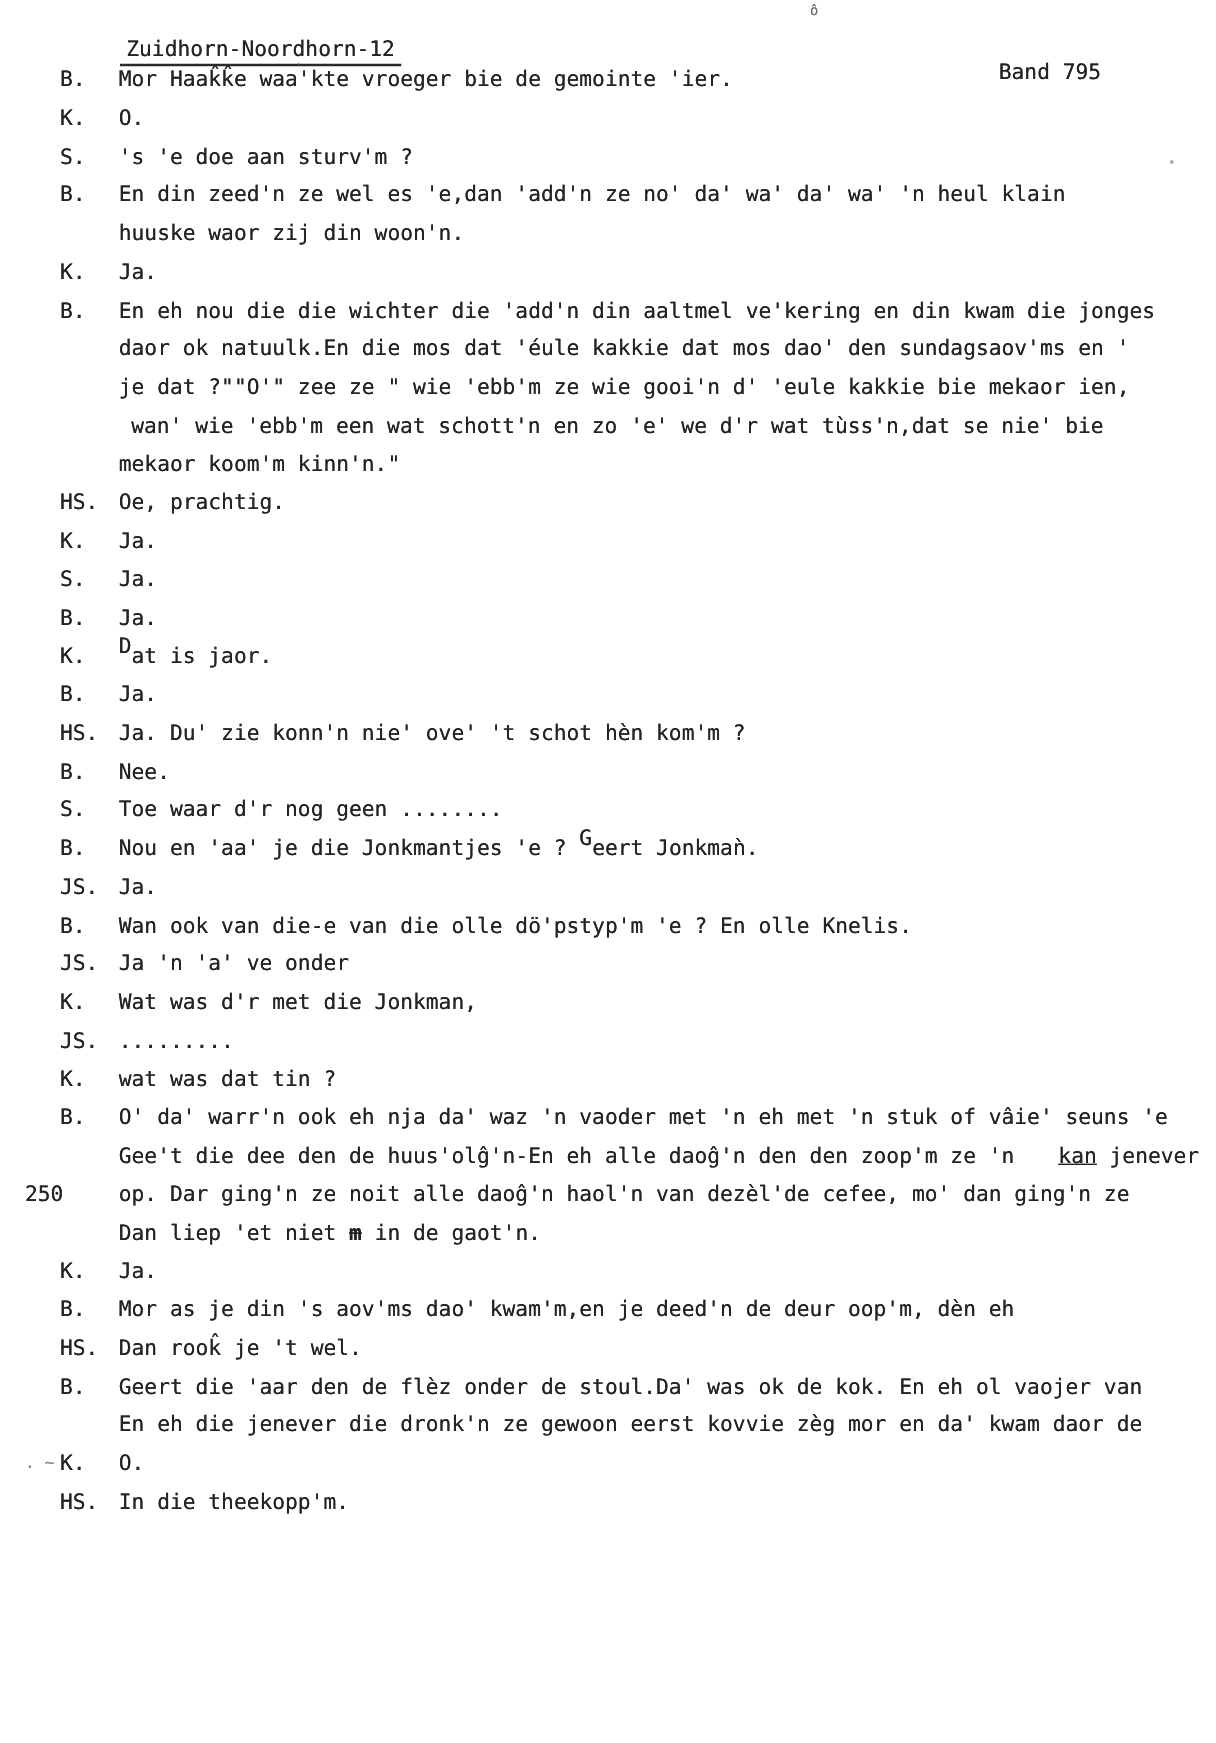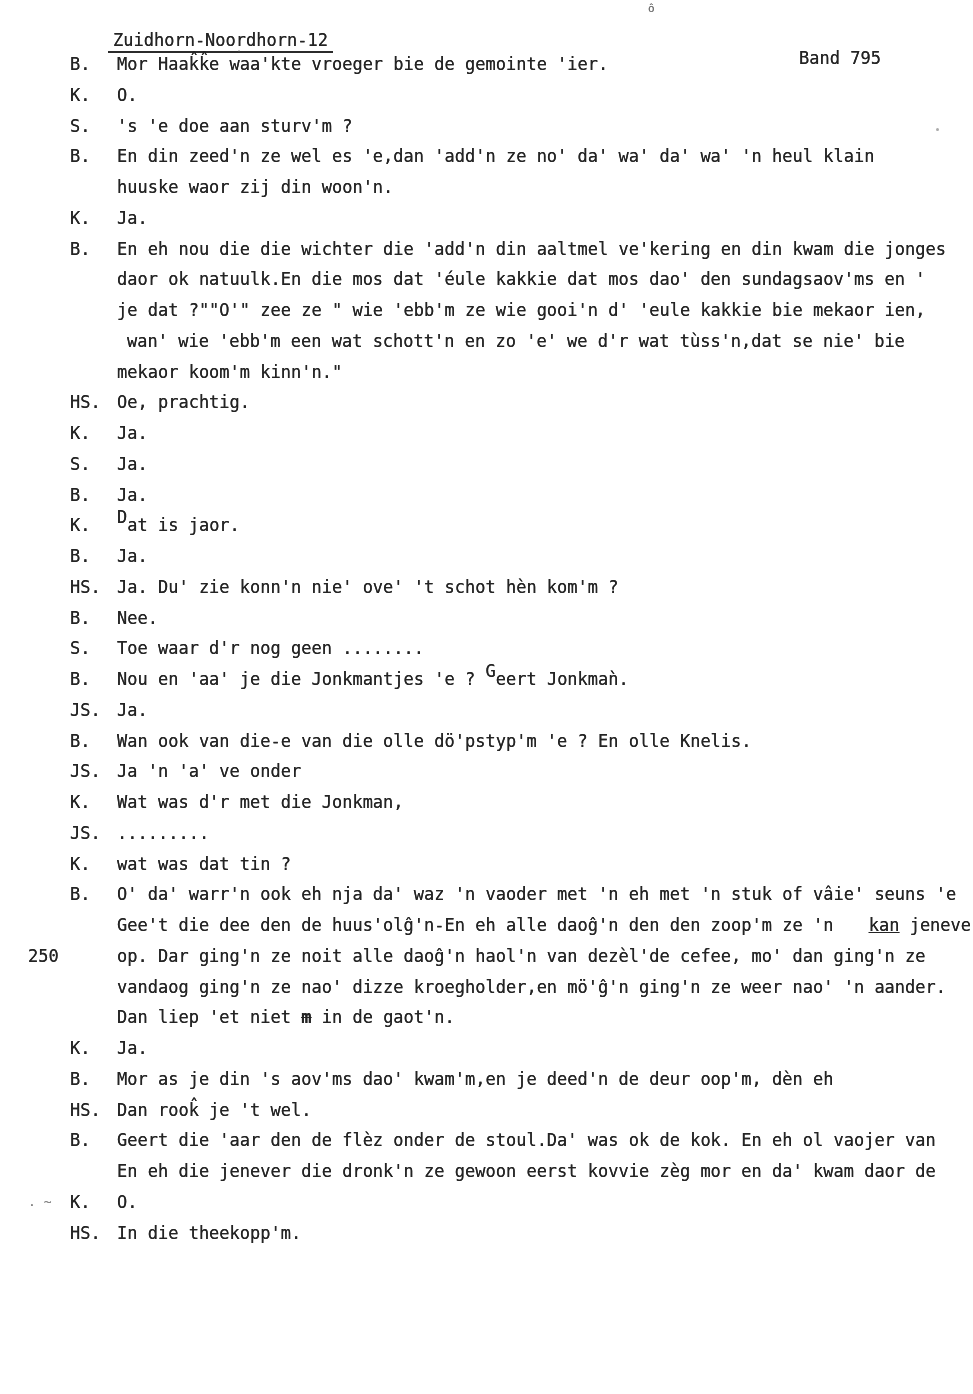--- a/index.html
+++ b/index.html
@@ -5,30 +5,30 @@
   html,body{margin:0;padding:0;}
   body{
     width:973px;height:1394px;position:relative;overflow:hidden;
     background:#ffffff;color:#242424;
     font-family:"DejaVu Sans Mono","Liberation Mono",monospace;
     font-size:17px;
     text-shadow:0 0 .45px rgba(20,20,20,.85);
   }
   .page-header{position:absolute;top:27px;left:0;width:973px;height:34px;}
   .doc-title{
-    position:absolute;left:108px;top:3px;display:inline-block;
+    position:absolute;left:96px;top:3px;display:inline-block;
     border-bottom:2.5px solid #2b2b2b;padding:0 5px 1px 5px;white-space:pre;
   }
   .band-label{position:absolute;left:799px;top:21px;white-space:pre;}
   .artifact{position:absolute;left:648px;top:2px;font-size:11px;opacity:.65;}
   .speck1{position:absolute;left:936px;top:128px;width:3px;height:3px;background:#555;border-radius:50%;opacity:.5;}
   .speck2{position:absolute;left:238px;top:50px;width:2px;height:2px;background:#666;border-radius:50%;opacity:.45;}
   .transcript{position:absolute;top:49px;left:0;width:973px;}
   .line{display:flex;height:30.75px;line-height:30.75px;}
-  .gutter{width:48px;flex:0 0 48px;padding-left:6px;box-sizing:border-box;white-space:pre;margin-left:22px;}
+  .gutter{width:48px;flex:0 0 48px;padding-left:20px;box-sizing:border-box;white-space:pre;}
   .gutter.faint{opacity:.55;font-size:13px;}
   .spk{width:47px;flex:0 0 47px;white-space:pre;}
   .txt{flex:1;white-space:pre;}
   .txt.indent{padding-left:10px;}
   .raised{position:relative;top:-8px;}
   .struck{text-decoration:line-through;font-weight:bold;}
   .overtype{font-weight:bold;text-shadow:.6px 0 currentColor;}
   .underline{text-decoration:underline;margin-left:25px;}
 </style>
 </head>
@@ -190,25 +190,20 @@
       <span class="txt"><span>Gee't die dee den de huus'olĝ'n-En eh alle daoĝ'n den den zoop'm ze 'n </span><span class="underline">kan</span><span> jenever</span></span>
     </div>
     <div class="line">
       <span class="gutter">250</span>
       <span class="spk"></span>
       <span class="txt"><span>op. Dar ging'n ze noit alle daoĝ'n haol'n van dezèl'de cefee, mo' dan ging'n ze</span></span>
     </div>
     <div class="line">
       <span class="gutter"></span>
       <span class="spk"></span>
-      <span class="txt"><span>vandaog ging'n ze nao' dizze kroegholder,en mö'ĝ'n ging'n ze weer nao' 'n aander.</span></span>
-    </div>
-    <div class="line">
-      <span class="gutter"></span>
-      <span class="spk"></span>
       <span class="txt"><span>Dan liep 'et niet </span><span class="struck">m</span><span> in de gaot'n.</span></span>
     </div>
     <div class="line">
       <span class="gutter"></span>
       <span class="spk">K.</span>
       <span class="txt"><span>Ja.</span></span>
     </div>
     <div class="line">
       <span class="gutter"></span>
       <span class="spk">B.</span>

